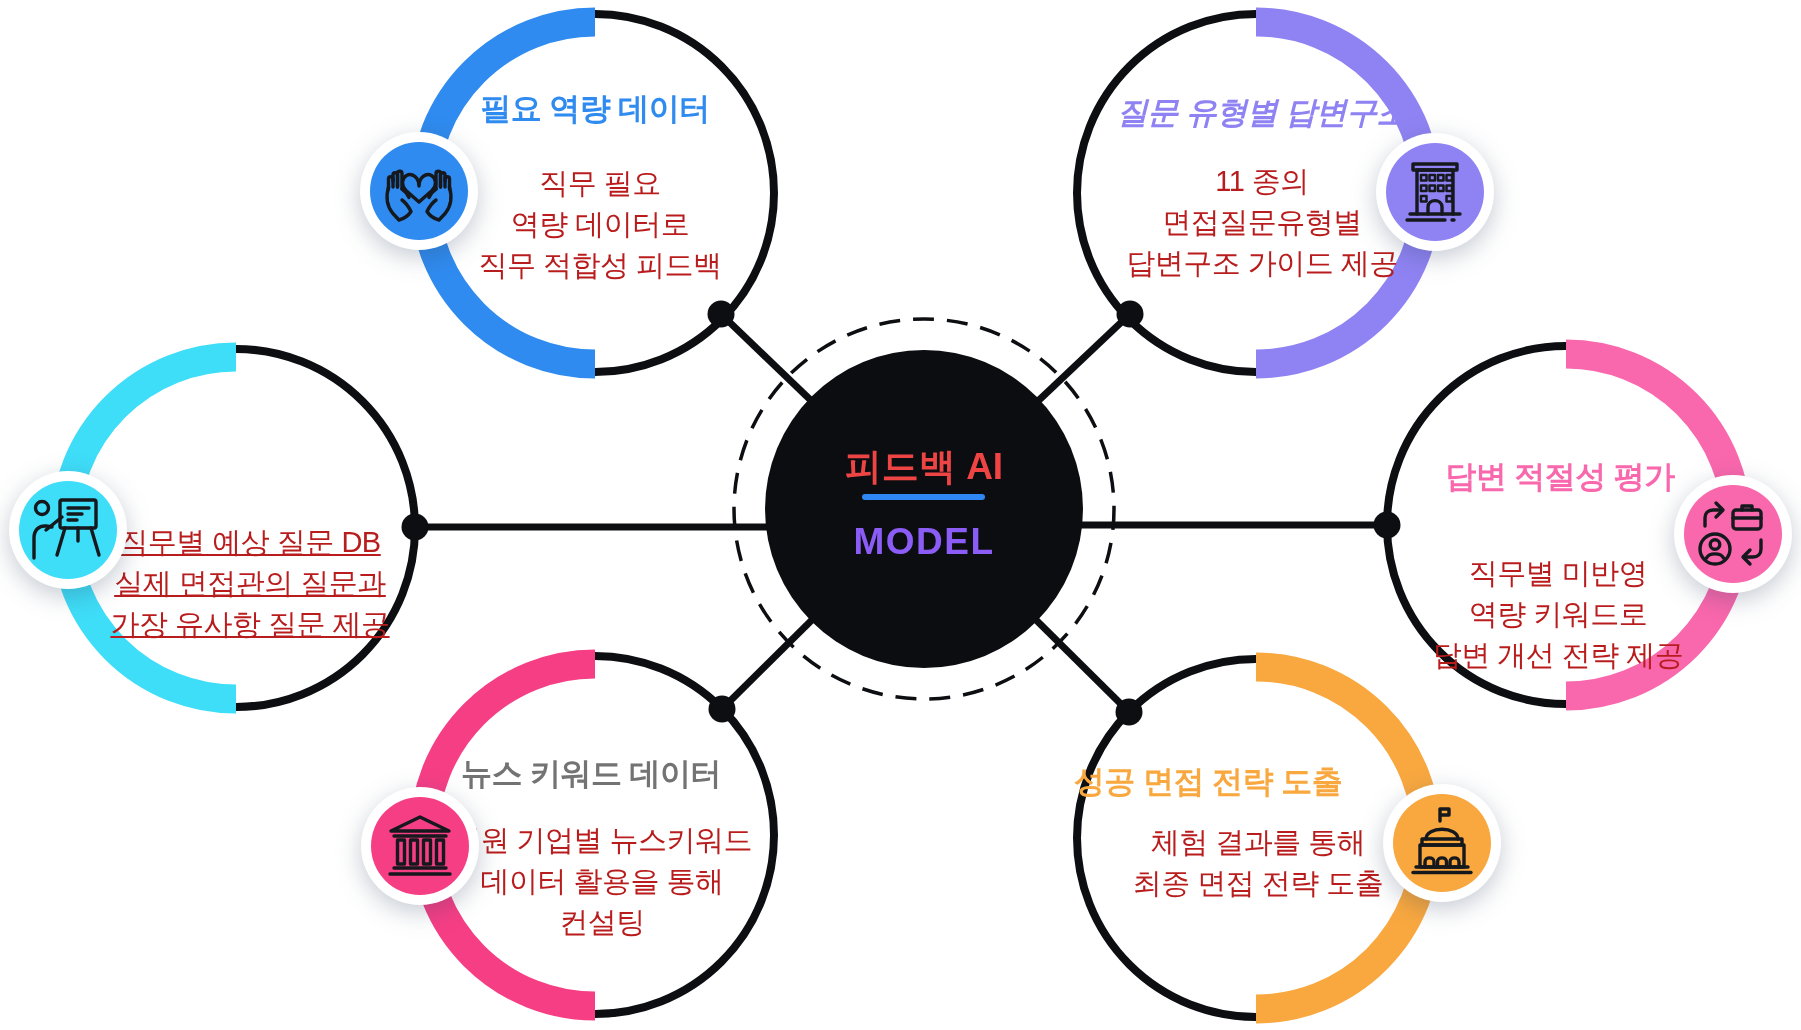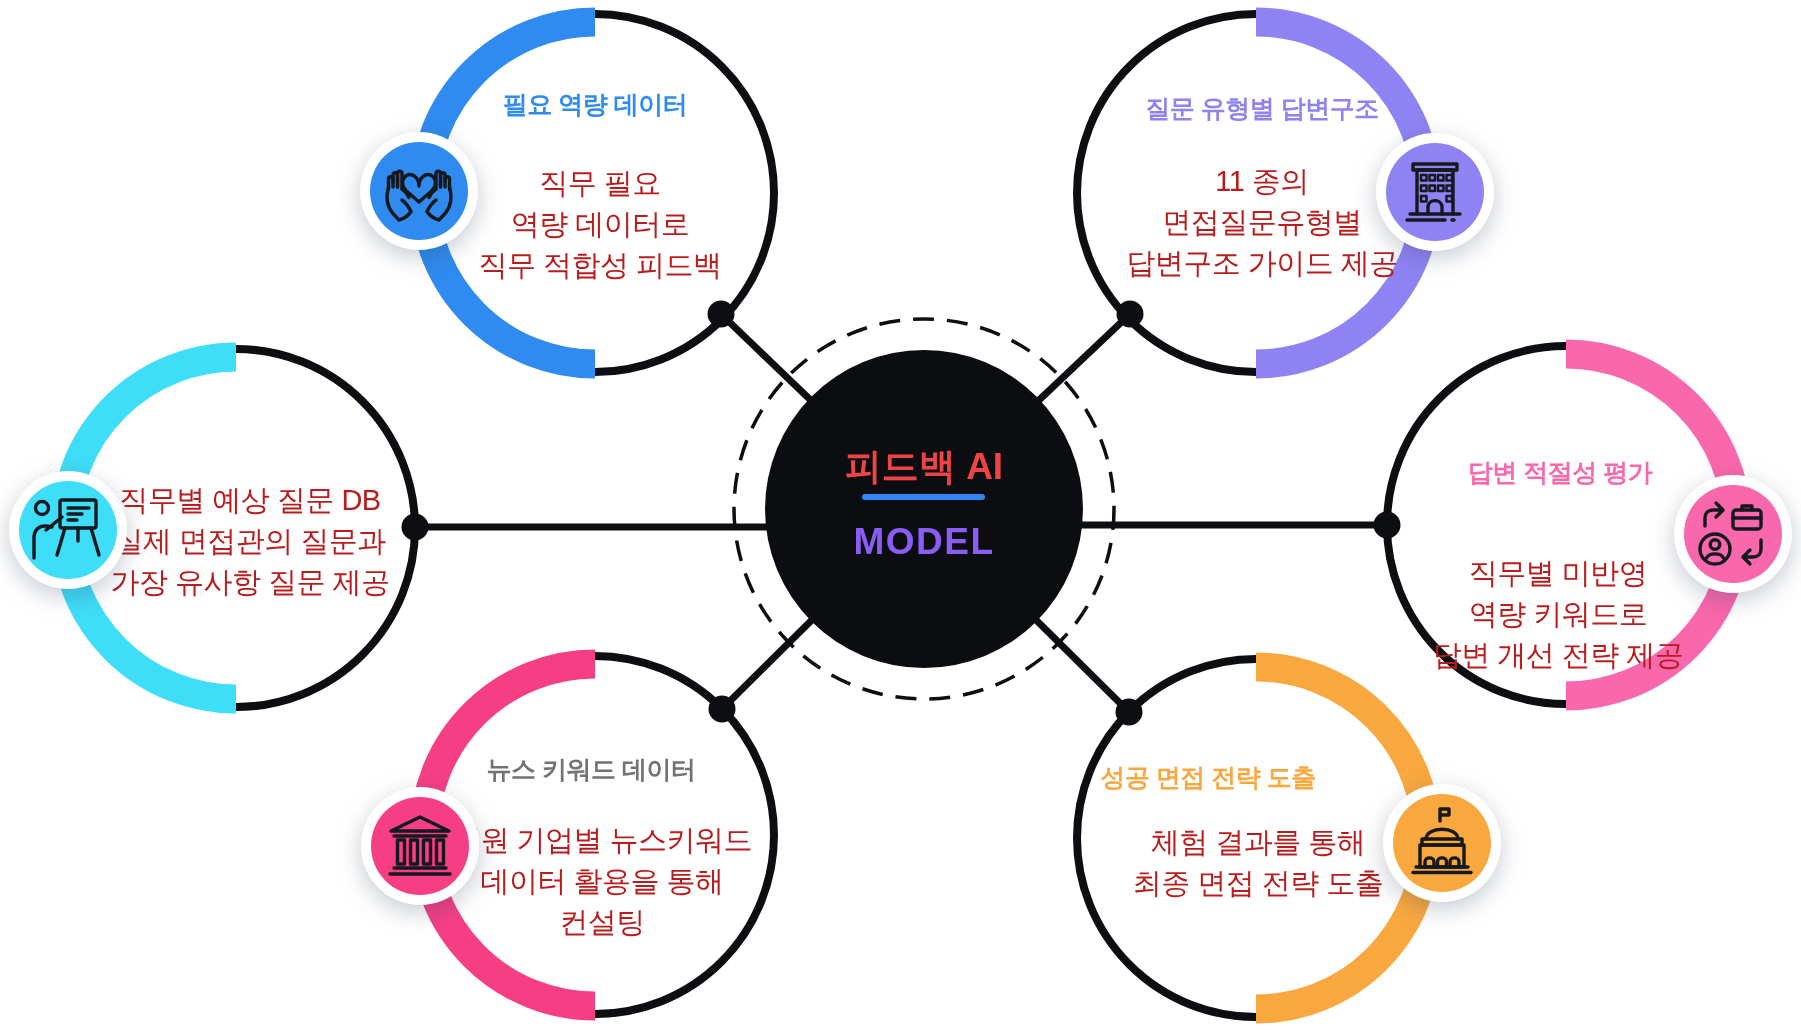--- a/index.html
+++ b/index.html
@@ -4,21 +4,21 @@
 <style>
   html,body{margin:0;padding:0;}
   body{
     width:1801px;height:1030px;position:relative;background:#ffffff;overflow:hidden;
     font-family:"Liberation Sans","DejaVu Sans",sans-serif;
   }
   #stage{position:absolute;left:0;top:0;width:1801px;height:1030px;}
   .layer{position:absolute;left:0;top:0;}
   .node-title{
     position:absolute;transform:translateX(-50%);white-space:nowrap;
-    font-size:25px;font-weight:800;letter-spacing:-0.5px;
+    font-size:31px;font-weight:800;letter-spacing:-0.5px;
   }
   .node-body{
     position:absolute;transform:translateX(-50%);text-align:center;white-space:nowrap;
     font-size:29px;line-height:41px;font-weight:400;color:#b91c1c;letter-spacing:-0.5px;
   }
   .badge{position:absolute;width:124px;height:124px;}
   .badge svg{filter:drop-shadow(0 7px 12px rgba(45,65,95,0.28));}
   .center-title,.center-sub{
     position:absolute;transform:translateX(-50%);white-space:nowrap;
     font-weight:700;font-size:37px;
@@ -99,21 +99,21 @@
           <path d="M36 52 L36 46 C36 43 40.5 43 40.5 46 L40.5 58"></path>
           <path d="M40.5 58 L40.5 44.5 C40.5 41.5 45 41.5 45 44.5 L45 60"></path>
           <path d="M45 60 C48 62 50.5 65 52 68.5"></path>
           <path d="M31.5 58 C29 67 30 77 35.5 84 L42 91 C47.5 89.5 51.5 86.5 54 82.5 C51.5 77.5 48.5 73.5 45 71"></path>
         </g>
         <use href="#hand-l" transform="scale(-1,1) translate(-124,0)"></use>
       </g>
     </svg>
   </div>
 
-  <div class="node-title" style="left: 1262px; top: 92px; color: rgb(143, 131, 243);">질문 유형별 답변구조</div>
+  <div class="node-title" style="left: 1262px; top: 92px; color: rgb(143, 131, 243); font-style: italic;">질문 유형별 답변구조</div>
   <div class="node-body" style="left:1262px;top:161px;">
     <div>11 종의</div>
     <div>면접질문유형별</div>
     <div>답변구조 가이드 제공</div>
   </div>
   <div class="badge" style="left:1373px;top:130px;">
     <svg width="124" height="124" viewBox="0 0 124 124">
       <circle cx="62" cy="62" r="59" fill="#ffffff"></circle>
       <circle cx="62" cy="62" r="49" fill="#8F83F3"></circle>
       <g class="ic">
@@ -131,21 +131,21 @@
         <rect x="48" y="55.5" width="5.5" height="5.5"></rect>
           <rect x="56.5" y="55.5" width="5.5" height="5.5"></rect>
         <rect x="65" y="55.5" width="5.5" height="5.5"></rect>
           <rect x="73.5" y="55.5" width="5.5" height="5.5"></rect>
         <rect x="48" y="66" width="5.5" height="5.5"></rect>
           <rect x="73.5" y="66" width="5.5" height="5.5"></rect>
       </g>
     </svg>
   </div>
 
-  <div class="node-body" style="left:250px;top:480px;">
+  <div class="node-body" style="left:250px;top:522px;text-decoration:underline;">
     <div>직무별 예상 질문 DB</div>
     <div>실제 면접관의 질문과</div>
     <div>가장 유사항 질문 제공</div>
   </div>
   <div class="badge" style="left:6px;top:468px;">
     <svg width="124" height="124" viewBox="0 0 124 124">
       <circle cx="62" cy="62" r="59" fill="#ffffff"></circle>
       <circle cx="62" cy="62" r="49" fill="#3EDDF8"></circle>
       <g class="ic">
         <circle cx="36" cy="40" r="6.5"></circle>

